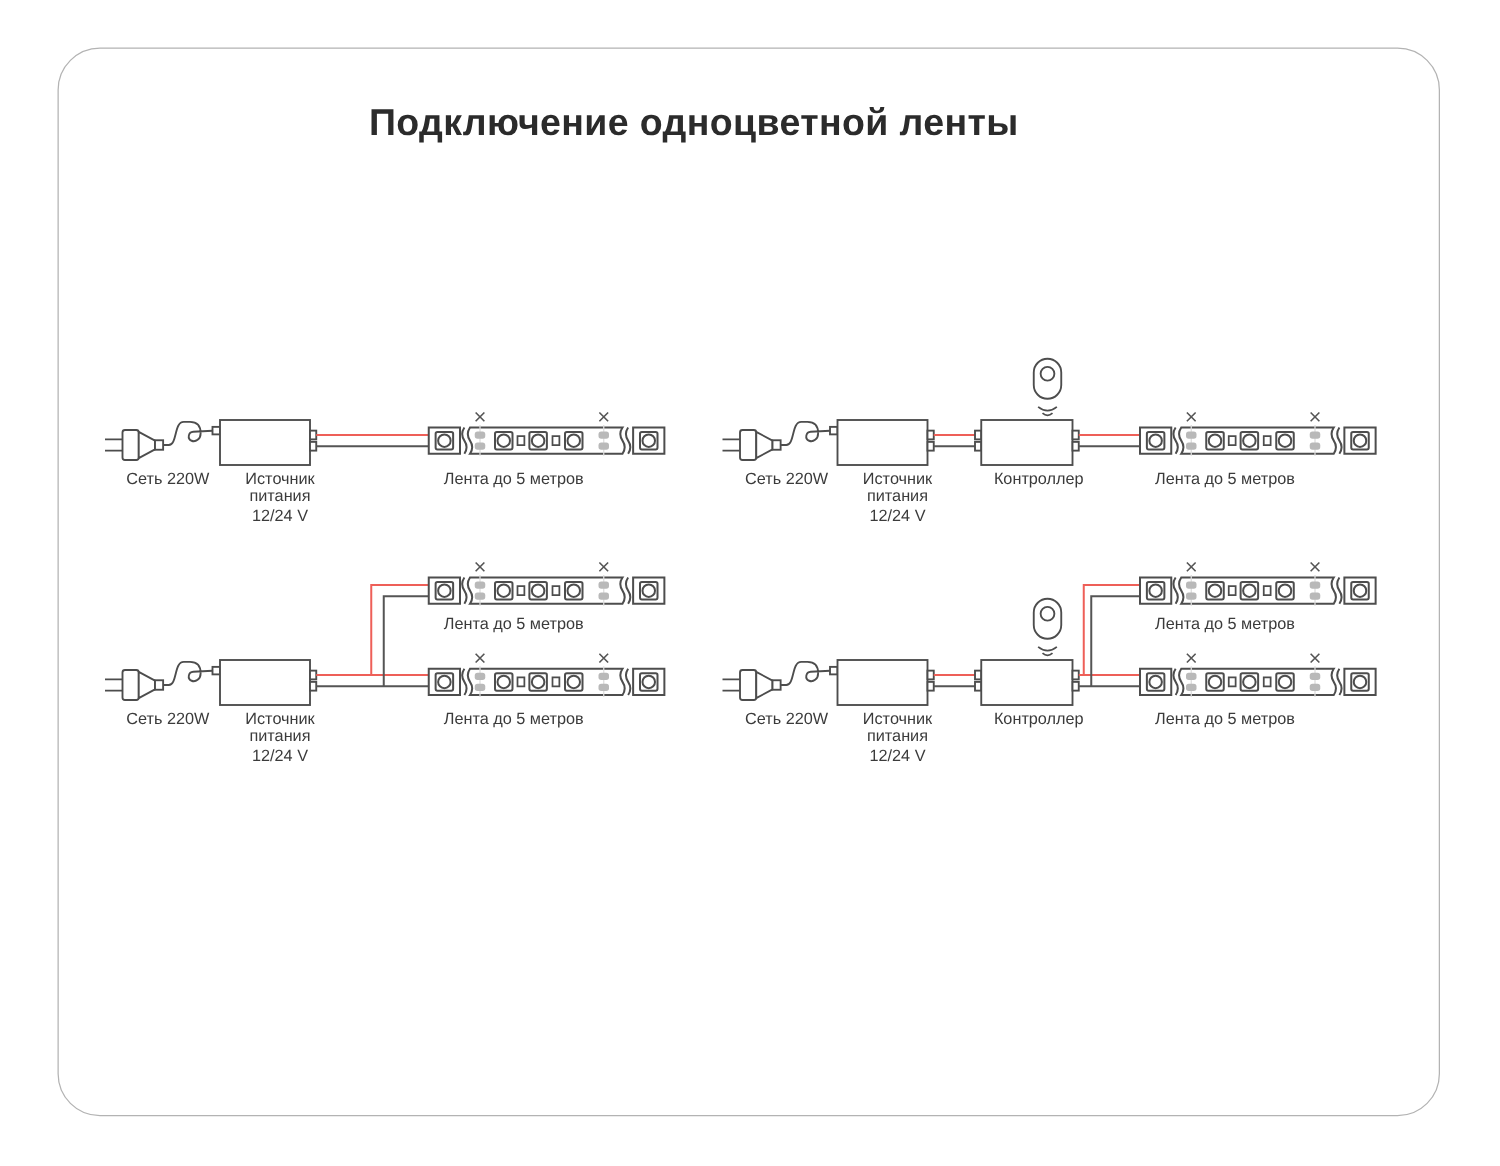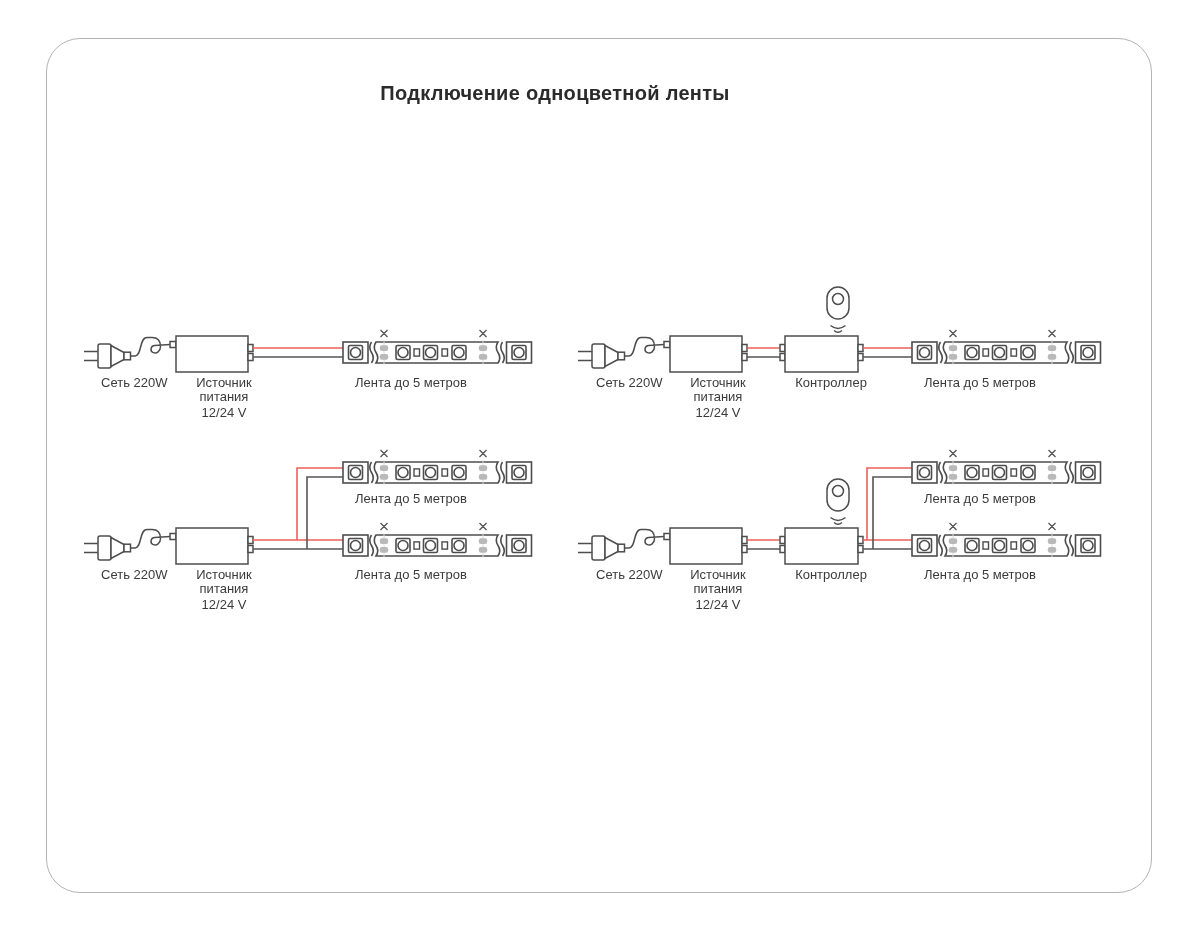--- a/index.html
+++ b/index.html
@@ -6,21 +6,21 @@
   body{
     width:1200px;height:933px;position:relative;background:#ffffff;
     font-family:"Liberation Sans",sans-serif;overflow:hidden;
   }
   .frame{
     position:absolute;left:46px;top:38px;width:1106px;height:855px;
     border:1.5px solid #b3b3b3;border-radius:34px;box-sizing:border-box;
   }
   .title{
     position:absolute;top:82px;left:0;width:1110px;text-align:center;
-    font-size:20px;font-weight:700;color:#2b2b2b;letter-spacing:.3px;
+    font-size:30px;font-weight:700;color:#2b2b2b;letter-spacing:.3px;
   }
   .scene{position:absolute;left:0;top:0;}
   .lbl{
     position:absolute;font-size:13px;color:#3b3b3b;line-height:14px;
     white-space:nowrap;
     margin-left:12px;
   }
   .center{text-align:center;white-space:normal;}
   .volt{margin-top:2px;}
 </style>

